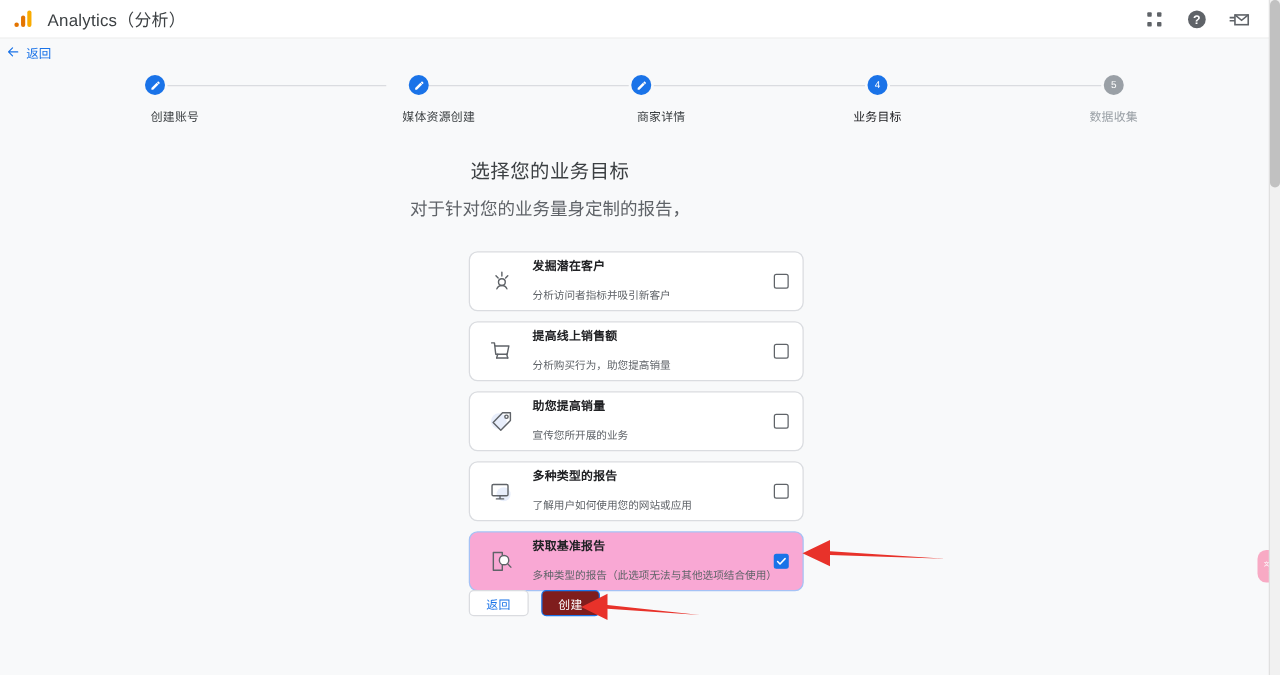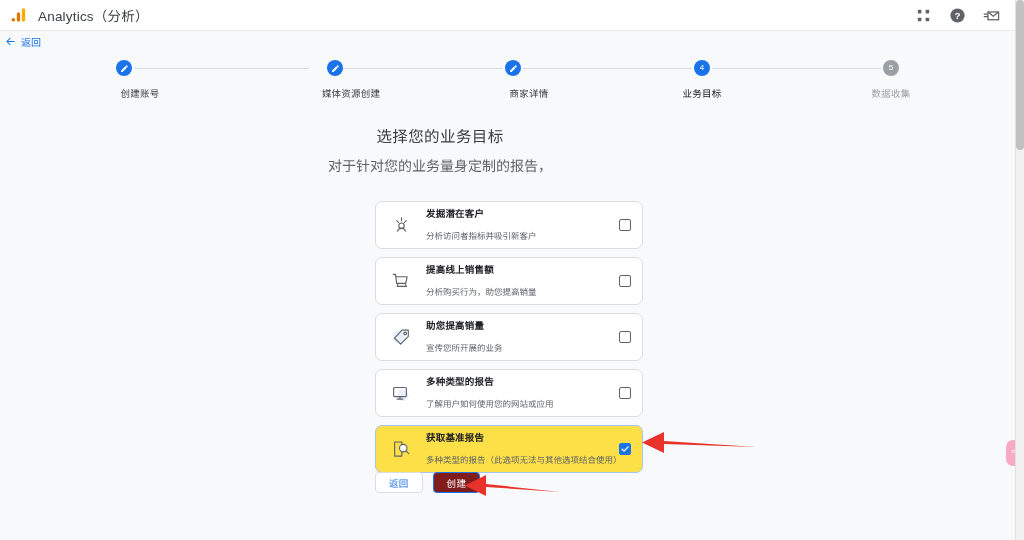--- a/index.html
+++ b/index.html
@@ -95,21 +95,21 @@
     width: 268px;
   }
   .opt-card {
     display: flex; align-items: center;
     height: 48px; margin-bottom: 8px;
     background: #ffffff;
     border: 1px solid #dadce0; border-radius: 7px;
     padding: 0 11px 0 14px; cursor: pointer;
   }
   .opt-card.selected {
-    background: #fde047; border-color: #a5c2f5;
+    background: #f9a8d4; border-color: #a5c2f5;
   }
   .opt-icon {
     width: 22px; height: 22px; flex: 0 0 22px;
     display: flex; align-items: center; justify-content: center;
   }
   .opt-icon svg { width: 21px; height: 21px; display: block; }
   .opt-text { flex: 1 1 auto; margin-left: 14px; min-width: 0; }
   .opt-title {
     font-size: 9.5px; font-weight: bold; color: #202124;
     letter-spacing: .2px; line-height: 1.25;

